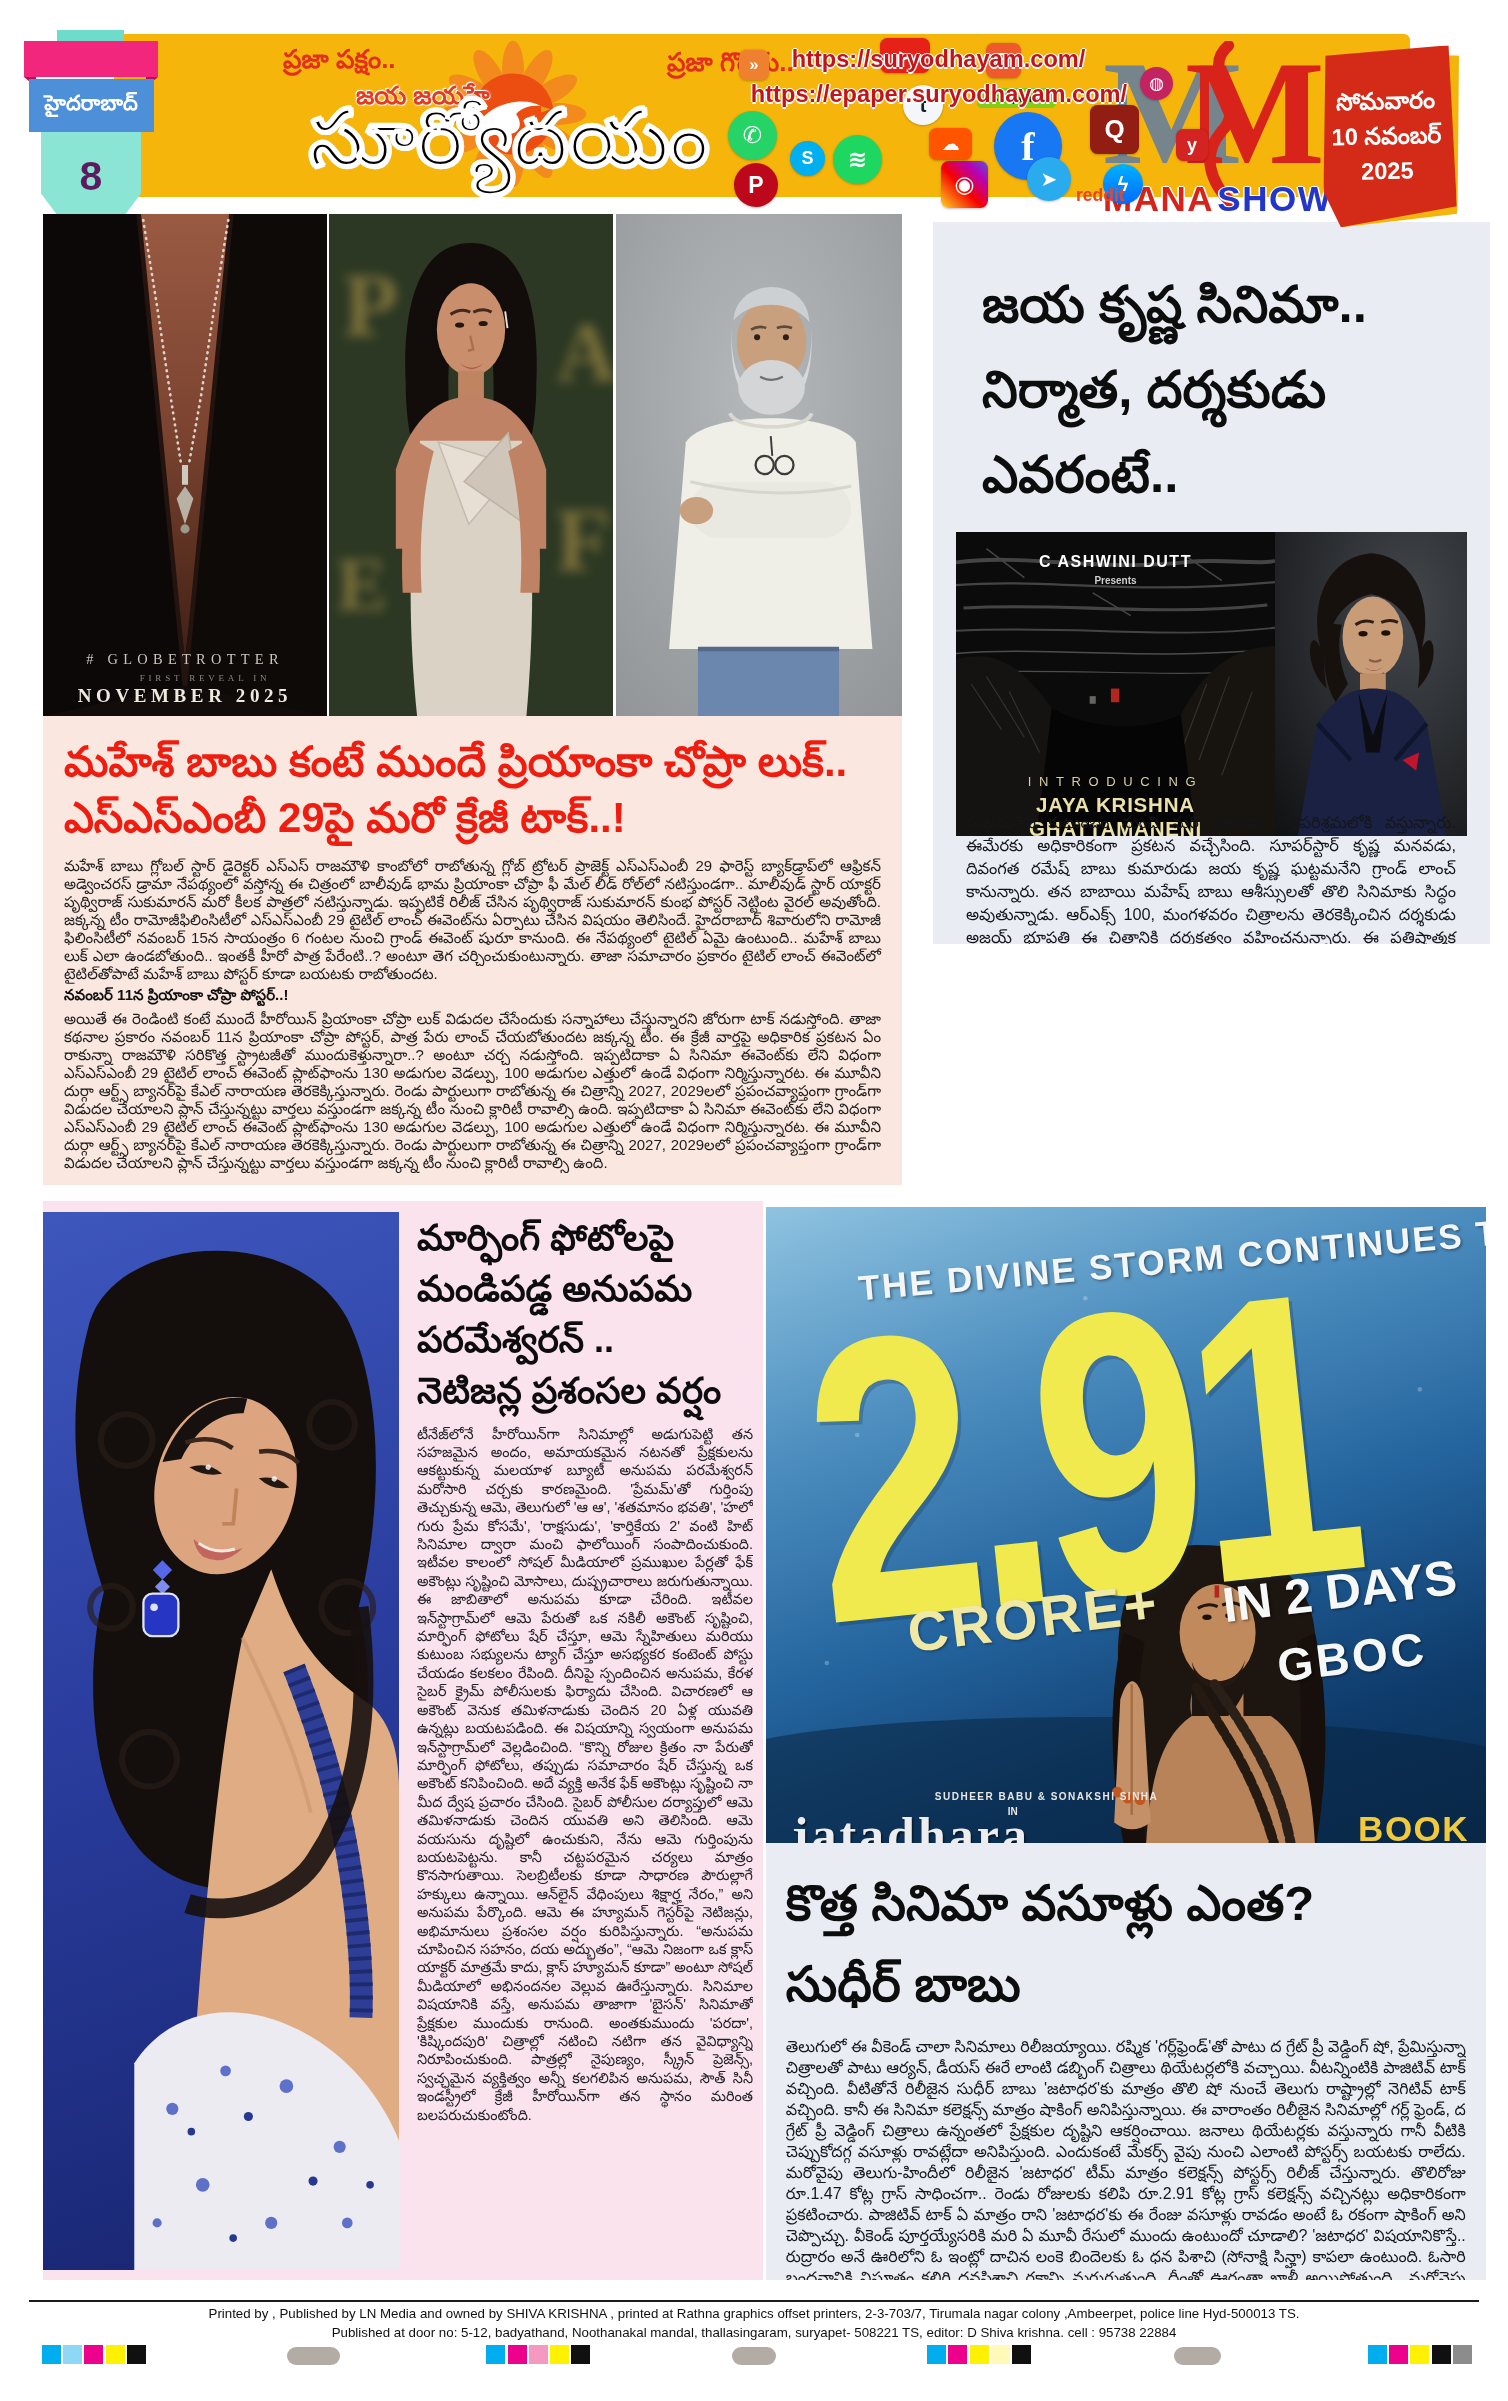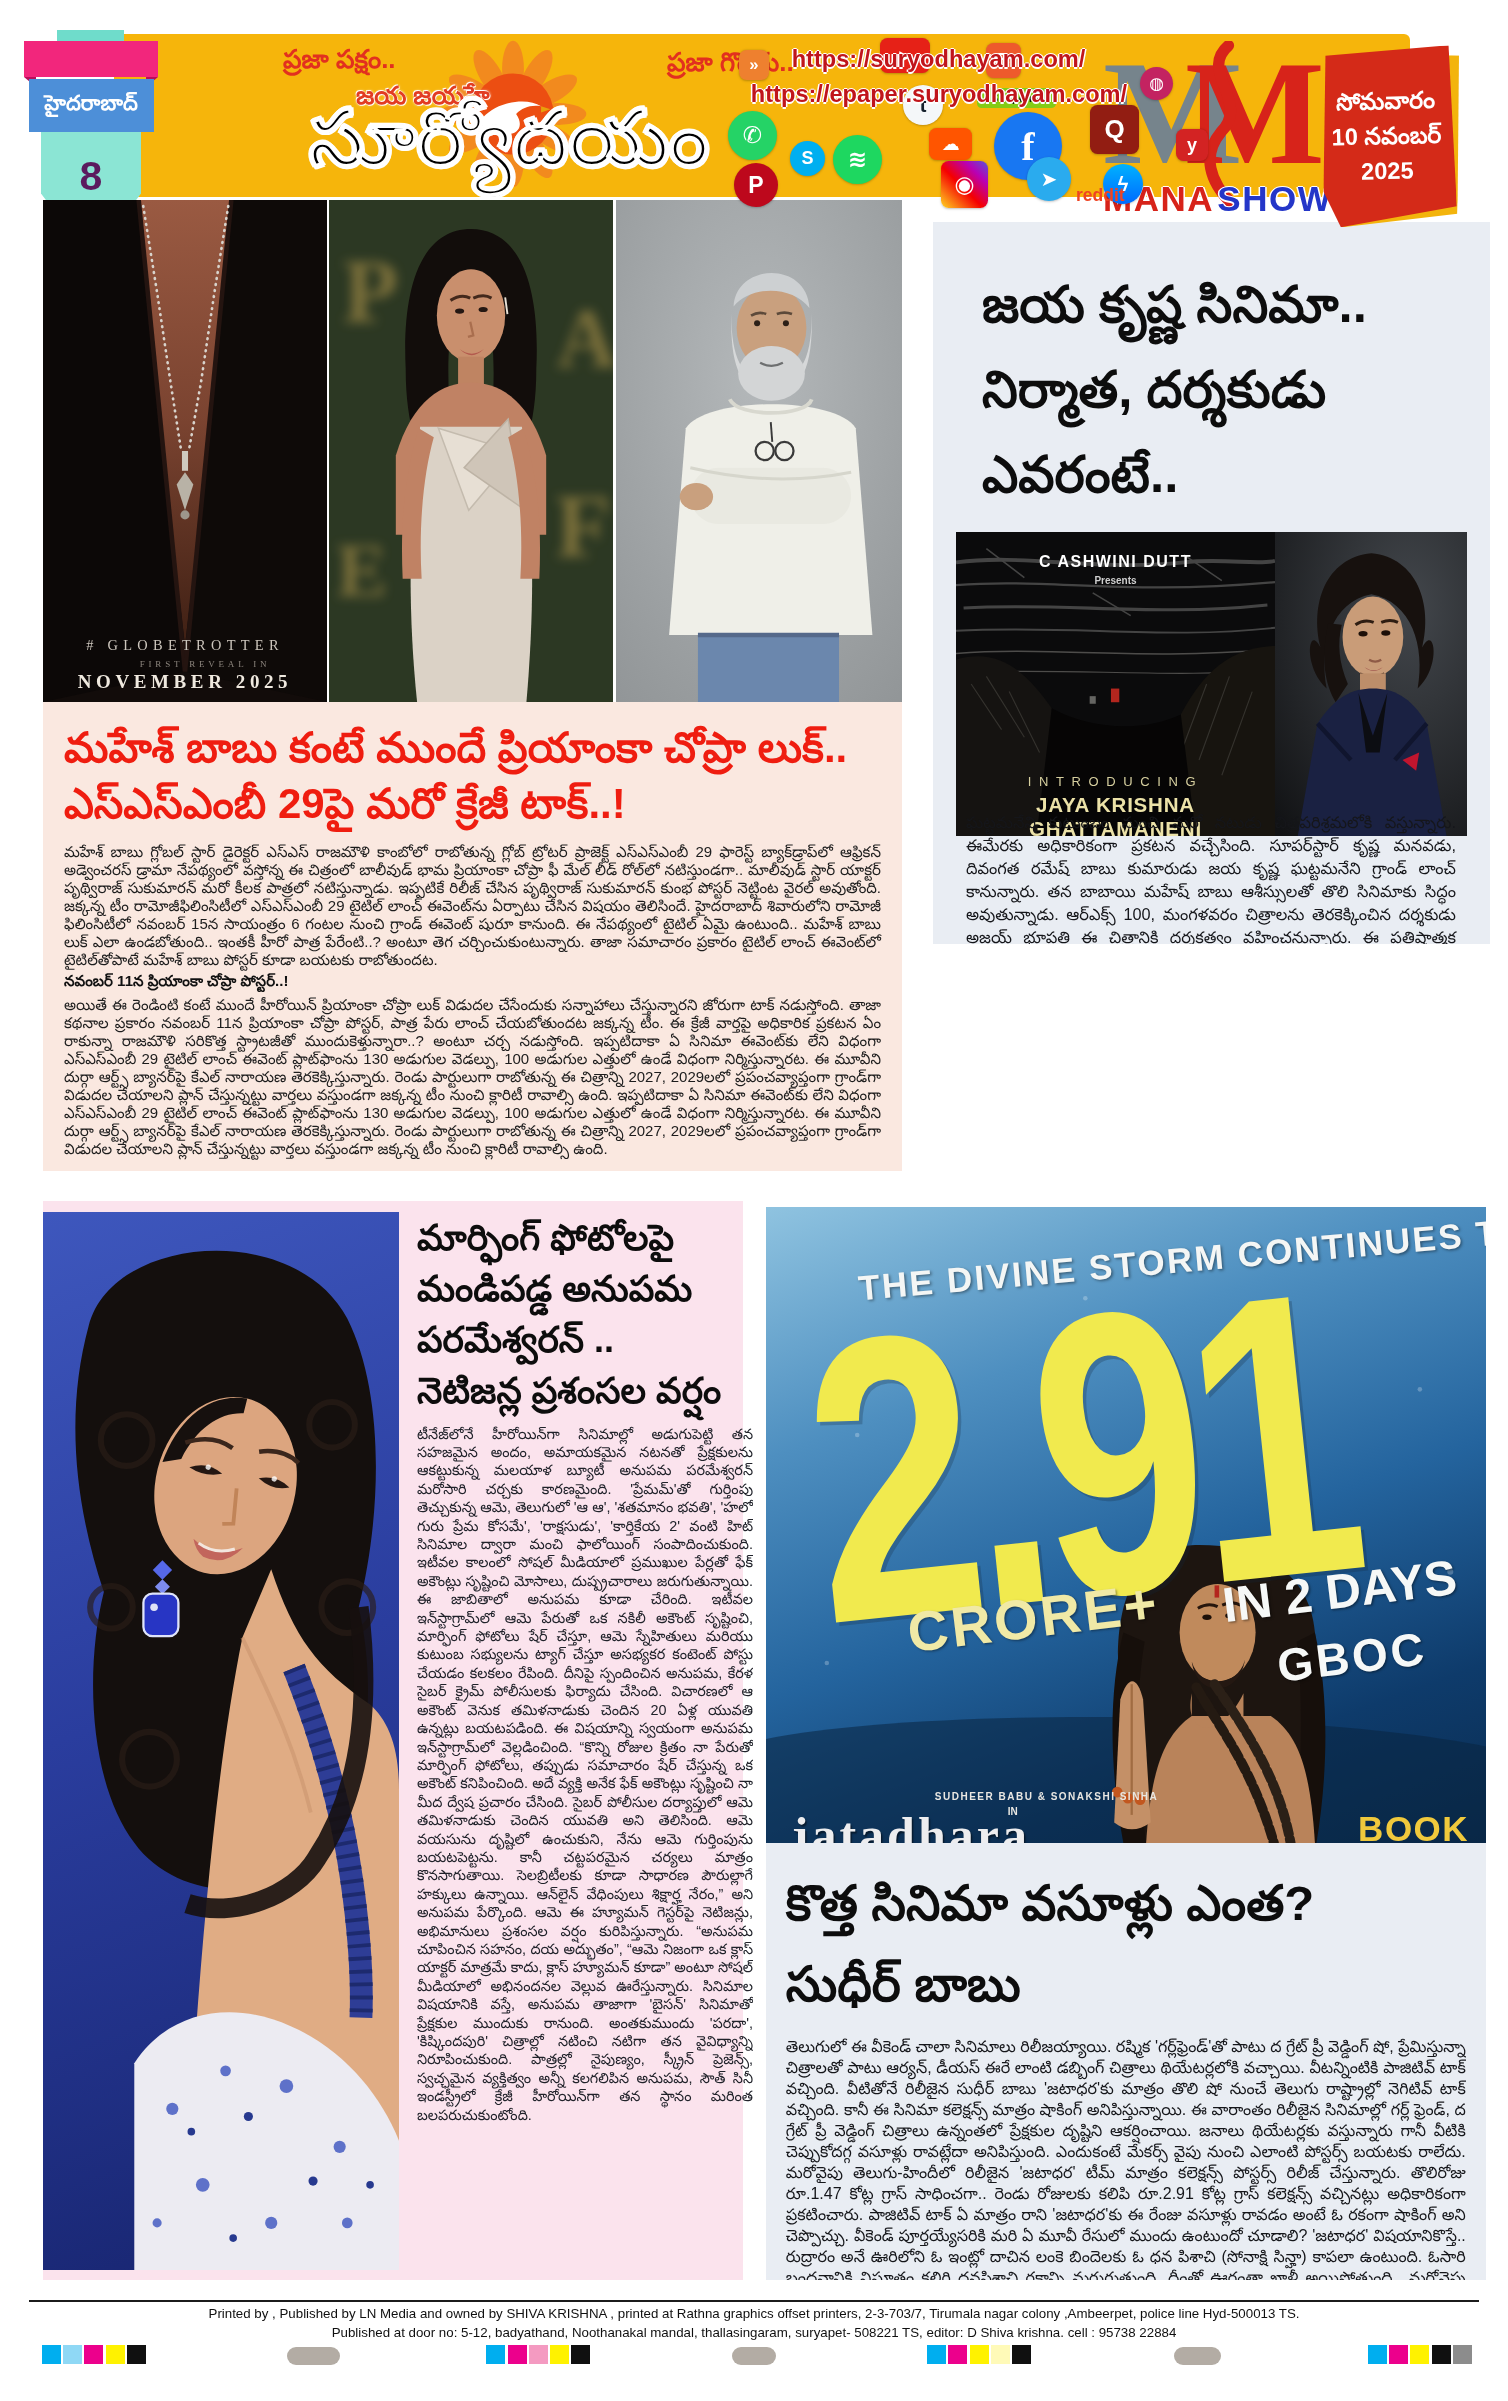--- a/index.html
+++ b/index.html
@@ -39,36 +39,36 @@
       text-shadow:1.5px 0 0 #fff,-1.5px 0 0 #fff,0 1.5px 0 #fff,0 -1.5px 0 #fff;}
 
   
   .badge-red{background:#D42A18;clip-path:polygon(7% 4%,97% 0%,100% 90%,15% 100%,3% 80%);
       transform:rotate(-1.5deg);display:flex;flex-direction:column;align-items:center;justify-content:center;
       color:#fff;font-weight:bold;font-size:23.6px;line-height:35px;text-align:center;z-index:3;}
   .badge-shadow{background:#F3B40C;clip-path:polygon(7% 4%,97% 0%,100% 90%,15% 100%,3% 80%);
       transform:rotate(2deg);z-index:2;}
 
   
-  .secA{left:43px;top:200px;width:859px;height:794px;}
+  .secA{left:43px;top:214px;width:859px;height:794px;}
   .collage{display:flex;gap:2.3px;height:502px;background:#fff;}
   .photo{position:relative;overflow:hidden;}
   .panelA{position:absolute;left:0;top:502px;width:100%;height:469px;background:#FAE8E0;
           padding:18px 21px 0;box-sizing:border-box;overflow:hidden;}
   .headA{font-size:42px;line-height:56px;font-weight:800;color:#EF1D10;}
   .bodyA{margin-top:10.6px;font-size:15px;line-height:18px;text-align:justify;color:#1c1c1c;}
   .subheadA{margin-top:3px;font-size:15px;font-weight:bold;color:#111;}
 
   .secB{left:933px;top:222px;width:557px;height:722px;background:#E9EDF3;overflow:hidden;}
   .headB{position:absolute;left:49px;top:40px;font-size:51px;line-height:85px;font-weight:800;color:#0d0d0d;}
   .posterB{position:absolute;left:23px;top:310px;width:511px;height:304px;display:flex;}
   .bodyB{position:absolute;left:33px;top:589px;width:490px;font-size:16.3px;line-height:23px;
          text-align:justify;color:#15161a;}
 
-  .secC{left:43px;top:1201px;width:700px;height:1079px;background:#FBE3ED;}
+  .secC{left:43px;top:1201px;width:700px;height:1079px;background:#FBE3ED;padding-left:20px;}
   .photoC{position:absolute;left:0;top:10.6px;width:356px;height:1058px;overflow:hidden;
           background:linear-gradient(160deg,#3E57BD 0%,#2A3D9E 45%,#17246E 100%);}
   .colC{position:absolute;left:374px;top:10.6px;width:336px;}
   .headC{font-size:36px;line-height:51px;font-weight:700;color:#0d0d0d;}
   .bodyC{margin-top:9px;font-size:14.4px;line-height:18.4px;text-align:justify;color:#20222a;
          height:806px;overflow:hidden;}
 
   .secD{left:762px;top:1207px;width:723px;height:1073px;}
   .posterD{position:absolute;left:3.8px;top:0;width:720px;height:636px;overflow:hidden;
       background:linear-gradient(160deg,#8FC3E0 0%,#4E8FC0 28%,#24649E 55%,#0E3B6B 80%,#0A2C50 100%);}

